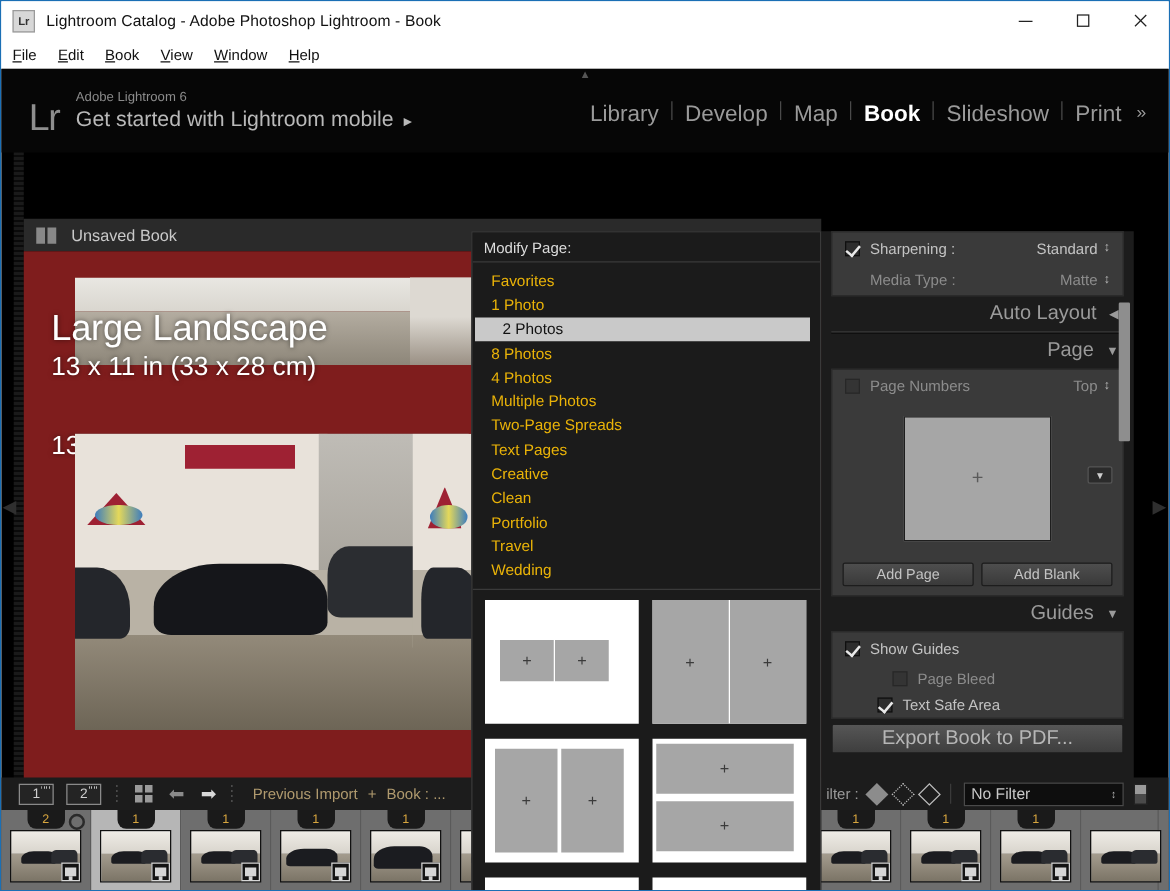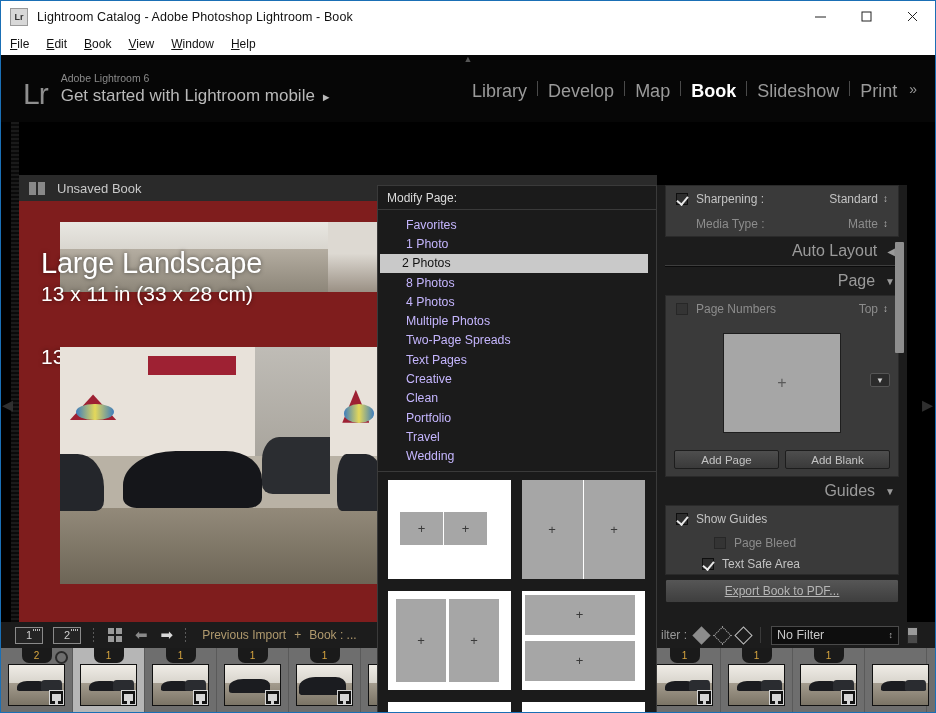--- a/index.html
+++ b/index.html
@@ -227,22 +227,22 @@
     background: #1b1b1b; border: 1px solid #3a3a3a; z-index: 40;
     overflow: hidden;
   }
   .dd-hdr {
     height: 24px; display:flex; align-items:center; padding-left: 9px;
     font-size: 12px; color: #dcdcdc; border-bottom: 1px solid #3a3a3a;
     background:#1b1b1b;
   }
   .dd-list { padding-top: 5px; }
   .dd-item {
-    height: 19.3px; display: flex; align-items: center; padding-left: 28px;
-    font-size: 12.3px; color: #c4b5fd;
+    height: 19.3px; display: flex; align-items: center; padding-left: 15px;
+    font-size: 12.3px; color: #eab308;
   }
   .dd-item.sel {
     background: #c9c9c9; color: #111;
     width: 268px; margin-left: 2px; padding-left: 22px;
   }
   .dd-div { height:1px; background:#3a3a3a; margin-top: 5px; }
 
   .dd-grid {
     padding: 8px 10px 0 10px; display: grid;
     grid-template-columns: 1fr 1fr; gap: 12px 9px;
@@ -308,22 +308,22 @@
   .btnrow { display:flex; gap: 6px; padding: 5px 8px 7px 8px; }
   .gbtn {
     flex:1; height: 19px; border:1px solid #1d1d1d; border-radius:2px;
     background: linear-gradient(180deg,#4e4e4e,#3a3a3a);
     color:#c3c3c3; font-size: 11.5px; display:flex;
     align-items:center; justify-content:center;
   }
   .expbtn {
     margin: 4px 0 0 0; height: 24px; border:1px solid #1d1d1d; border-radius:2px;
     background: linear-gradient(180deg,#565656,#3e3e3e);
-    color:#b6b6b6; font-size: 12px; display:flex;
-    align-items:center; justify-content:center;text-decoration:underline;
+    color:#b6b6b6; font-size: 16px; display:flex;
+    align-items:center; justify-content:center;
   }
   .rp-scroll {
     position:absolute; right: 3px; top: 57px; width: 9px; height: 111px;
     background:#8e8e8e; border-radius:1px;
   }
   .rp-grip {
     position:absolute; right: 5px; bottom: 36px; width: 10px; height: 30px;
     background: repeating-linear-gradient(90deg,#777 0 1px,#2b2b2b 1px 3px);
   }
 

